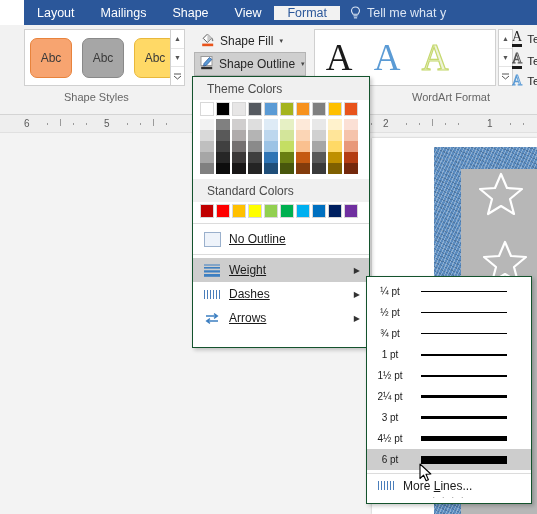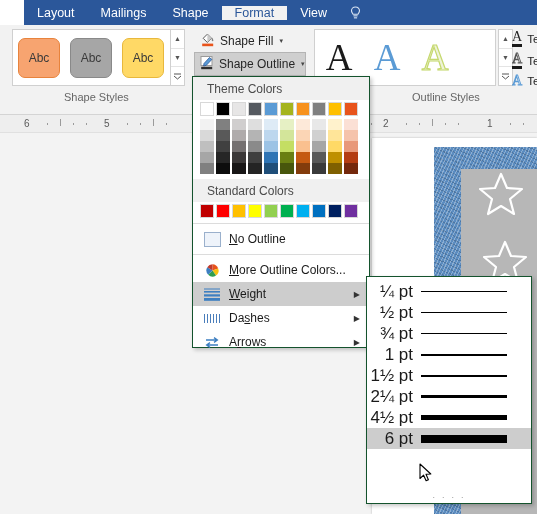--- a/index.html
+++ b/index.html
@@ -129,39 +129,39 @@
 
   .mitem {
     display: flex; align-items: center; height: 24px;
     padding-left: 8px; font-size: 12px; color: #1a1a1a; position: relative;
   }
   .mitem.sel { background: #cdcdcd; }
   .mitem .ico {
     width: 22px; height: 18px; display: flex; align-items: center;
     justify-content: center; flex: 0 0 auto; margin-right: 6px;
   }
-  .mitem .lbl { flex: 1; }
+  .mitem .lbl { flex: 1; text-decoration: underline; }
   .mitem .arr { font-size: 8px; color: #333; margin-right: 9px; }
   .msep { height: 1px; background: #dcdcdc; margin: 3px 0; }
   .u { text-decoration: underline; }
 
   .noout-box {
     width: 17px; height: 15px; background: #eef3fa; border: 1px solid #9ab0cc;
   }
 
   
   #weight-menu {
     left: 366px; top: 276px; width: 166px; height: 228px;
   }
   .witem {
     display: flex; align-items: center; height: 21px; position: relative;
   }
   .witem.sel { background: #cdcdcd; }
   .wlbl {
-    width: 54px; text-align: right; font-size: 17px; color: #1a1a1a;
+    width: 54px; text-align: center; font-size: 10px; color: #1a1a1a;
     padding-right: 8px; flex: 0 0 auto;
   }
   .wline { flex: 1; margin-right: 24px; background: #000000; }
   .wfoot {
     display: flex; align-items: center; height: 24px; padding-left: 8px;
     font-size: 12px; color: #1a1a1a; border-top: 1px solid #dcdcdc; margin-top: 3px;
   }
   .grip {
     position: absolute; left: 0; right: 0; bottom: 1px;
     text-align: center; font-size: 9px; color: #9a9a9a; letter-spacing: 2px;
@@ -175,36 +175,37 @@
 </style>
 </head>
 <body>
 
 <div id="app">
 
   <div class="tabbar">
     <div class="tab">Layout</div>
     <div class="tab">Mailings</div>
     <div class="tab">Shape</div>
+    <div class="tab">View</div>
     <div class="tab active">Format</div>
-    <div class="tab">View</div>
     <div class="tellme">
       <span class="bulb">
         <svg width="11" height="14" viewBox="0 0 11 14">
           <path d="M5.5 1 C3 1 1.5 2.7 1.5 4.8 C1.5 6.3 2.6 7.3 3.1 8.2 L7.9 8.2 C8.4 7.3 9.5 6.3 9.5 4.8 C9.5 2.7 8 1 5.5 1 Z" fill="none" stroke="#dce6f4" stroke-width="1.1"></path>
           <rect x="3.4" y="9.3" width="4.2" height="1.1" fill="#dce6f4"></rect>
           <rect x="3.9" y="11.3" width="3.2" height="1.1" fill="#dce6f4"></rect>
         </svg>
       </span>
+      <span>Tell me what y</span>
     </div>
   </div>
 
   <div class="ribbon">
 
-    <div class="gallery" style="left:12px; top:4px; width:160px; height:57px;">
+    <div class="gallery" style="left:24px; top:4px; width:160px; height:57px;">
       <div class="shape-thumb" style="background:#f7a470; border-color:#e8833c;">
         <span>Abc</span>
       </div>
       <div class="shape-thumb" style="background:#a6a6a6; border-color:#898989;">
         <span>Abc</span>
       </div>
       <div class="shape-thumb" style="background:#ffd966; border-color:#e8b83c;">
         <span>Abc</span>
       </div>
     </div>
@@ -257,21 +258,21 @@
     </div>
     <div class="spin" style="left:498px; top:4px; height:57px;">
       <div class="sb">▲</div>
       <div class="sb">▼</div>
       <div class="sb">
         <svg width="9" height="7" viewBox="0 0 9 7">
             <path d="M1 1 H8 M1 3 L4.5 6 L8 3" stroke="#555" fill="none" stroke-width="1"></path>
           </svg>
       </div>
     </div>
-    <div class="grp-label" style="left:412px; top:66px;">Outline Styles</div>
+    <div class="grp-label" style="left:412px; top:66px;">WordArt Format</div>
 
     <div class="txtbtn" style="left:512px; top:5px; width:25px;">
       <span class="txtglyph" style="border-bottom:3px solid #1a1a1a;">A</span>
       <span>Tex</span>
     </div>
     <div class="txtbtn" style="left:512px; top:27px; width:25px;">
       <span class="txtglyph" style="color:#ffffff; -webkit-text-stroke:0.9px #555; border-bottom:3px solid #1a1a1a;">A</span>
       <span>Tex</span>
     </div>
     <div class="txtbtn" style="left:512px; top:49px; width:25px;">
@@ -430,35 +431,20 @@
       <span class="ico">
         <span class="noout-box"></span>
       </span>
       <span class="lbl">
         <span class="u">N</span>o Outline
       </span>
     </div>
 
     <div class="msep"></div>
 
-    <div class="mitem">
-      <span class="ico">
-        <svg width="15" height="15" viewBox="0 0 15 15">
-          <circle cx="7.5" cy="7.5" r="6.3" fill="#ffffff"></circle>
-          <path d="M7.5 7.5 L7.5 1.2 A6.3 6.3 0 0 1 13.2 5.4 Z" fill="#e8541c"></path>
-          <path d="M7.5 7.5 L13.2 5.4 A6.3 6.3 0 0 1 11 12.5 Z" fill="#f7c10f"></path>
-          <path d="M7.5 7.5 L11 12.5 A6.3 6.3 0 0 1 3.2 11.8 Z" fill="#2f9e4f"></path>
-          <path d="M7.5 7.5 L3.2 11.8 A6.3 6.3 0 0 1 2.3 4.2 Z" fill="#3d7fc1"></path>
-          <path d="M7.5 7.5 L2.3 4.2 A6.3 6.3 0 0 1 7.5 1.2 Z" fill="#c0392b"></path>
-        </svg>
-      </span>
-      <span class="lbl">
-        <span class="u">M</span>ore Outline Colors...
-      </span>
-    </div>
 
     <div class="mitem sel">
       <span class="ico">
         <svg width="16" height="13" viewBox="0 0 16 13">
           <rect x="0" y="0.5" width="16" height="1" fill="#3d7fc1"></rect>
           <rect x="0" y="3" width="16" height="1.6" fill="#3d7fc1"></rect>
           <rect x="0" y="6.3" width="16" height="2.2" fill="#3d7fc1"></rect>
           <rect x="0" y="10" width="16" height="2.8" fill="#3d7fc1"></rect>
         </svg>
       </span>
@@ -513,28 +499,40 @@
     </div>
     <div class="witem">
       <span class="wlbl">1½ pt</span>
       <span class="wline" style="height:2px;"></span>
     </div>
     <div class="witem">
       <span class="wlbl">2¼ pt</span>
       <span class="wline" style="height:3px;"></span>
     </div>
     <div class="witem">
+      <span class="wlbl">3 pt</span>
+      <span class="wline" style="height:3px;"></span>
+    </div>
+    <div class="witem">
       <span class="wlbl">4½ pt</span>
       <span class="wline" style="height:5px;"></span>
     </div>
     <div class="witem sel">
       <span class="wlbl">6 pt</span>
       <span class="wline" style="height:8px;"></span>
     </div>
 
+    <div class="wfoot">
+      <span class="ico" style="width:22px;height:18px;display:inline-flex;align-items:center;justify-content:center;margin-right:6px;">
+        <span class="dashicon"></span>
+      </span>
+      <span>
+        More <span class="u">L</span>ines...
+      </span>
+    </div>
 
     <div class="grip">· · · ·</div>
   </div>
 
   <svg class="cursor" viewBox="0 0 14 20">
     <path d="M1 1 L1 15.5 L4.6 12.2 L7.1 17.8 L9.4 16.7 L7 11.3 L11.8 11 Z" fill="#ffffff" stroke="#000000" stroke-width="1.1" stroke-linejoin="round"></path>
   </svg>
 
 </div>
 

